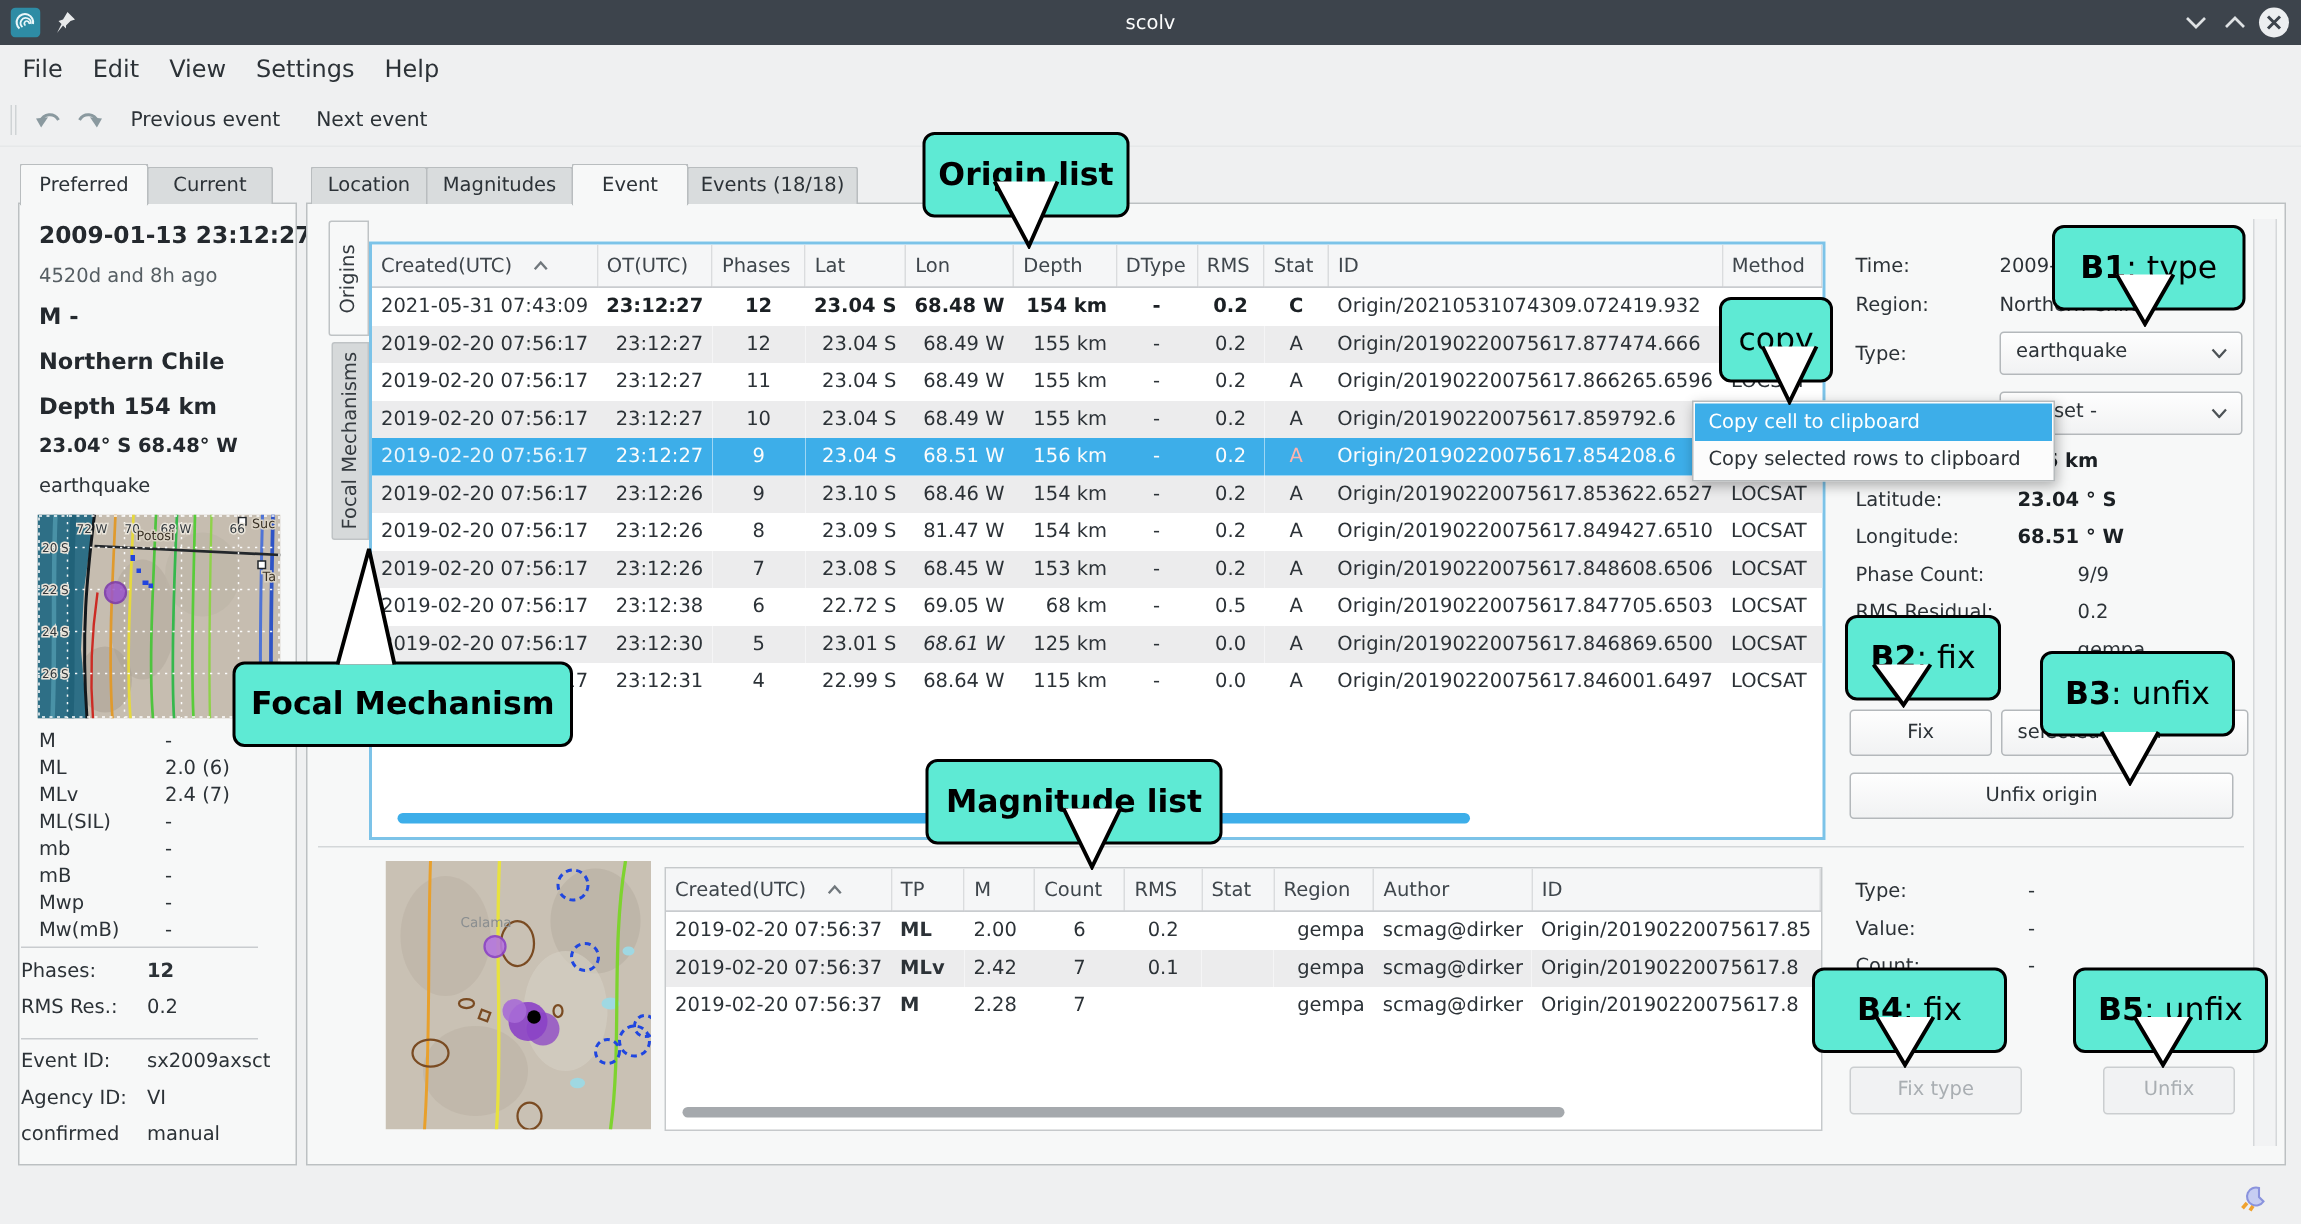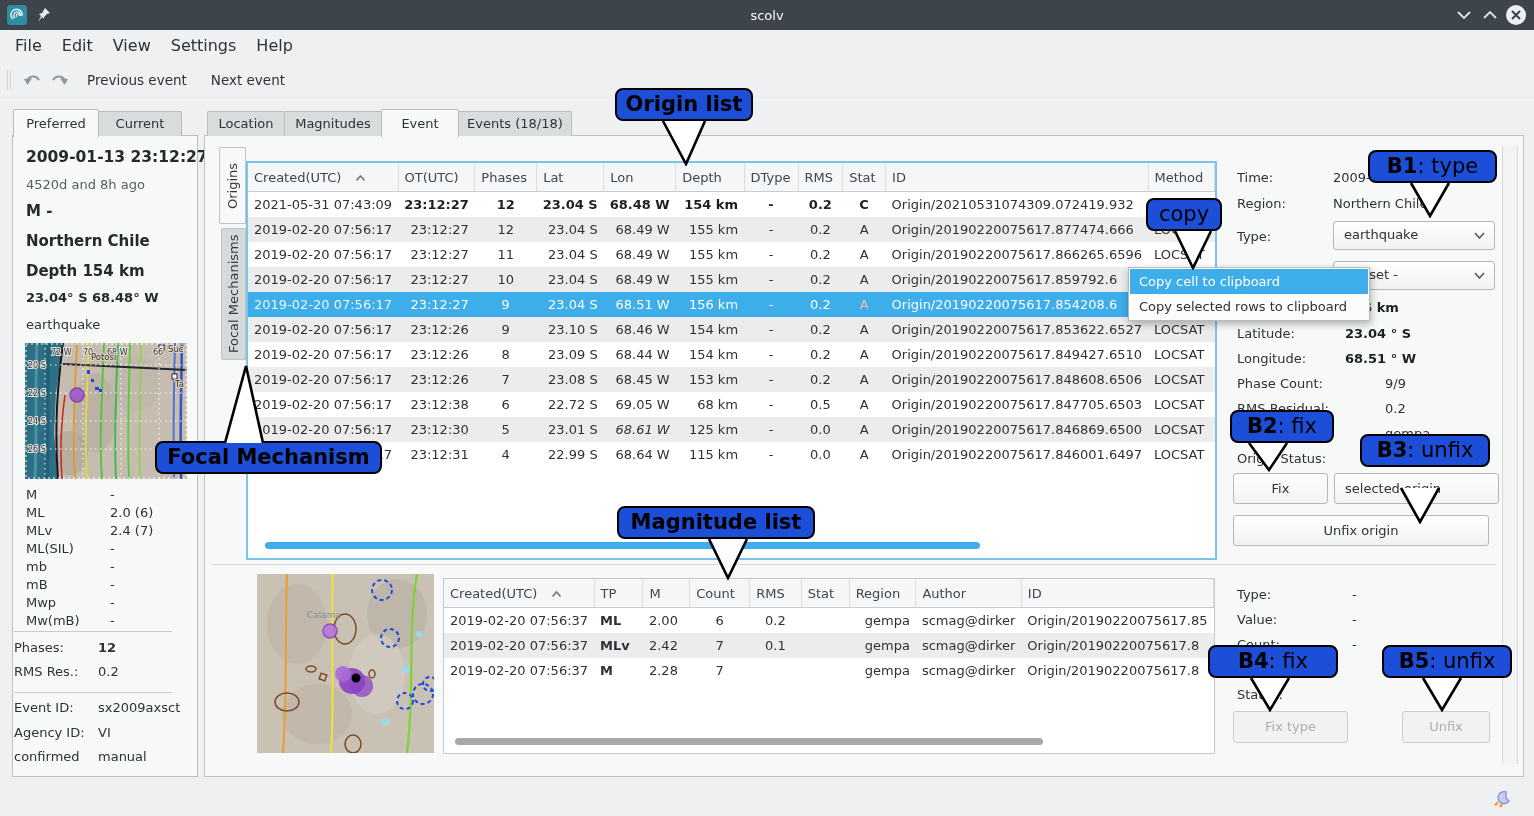--- a/index.html
+++ b/index.html
@@ -80,22 +80,22 @@
   .combo{text-align:left;padding-left:10px;}
   .combo .chev{position:absolute;right:9px;top:10px;}
 
   
   .cmenu{position:absolute;left:1128px;top:267px;width:238px;background:#fcfcfc;border:1px solid #b6babc;
          box-shadow:1px 3px 8px rgba(0,0,0,.3);z-index:60;padding:1px;}
   .cmenu .it{height:25px;line-height:25px;padding:0 9px;font-size:13px;color:#2c3237;white-space:nowrap;overflow:hidden;}
   .cmenu .it.hl{background:#3daee9;color:#ffffff;}
 
   
-  .callout{position:absolute;background:#1d4ed8;border:2.5px solid #000;border-radius:8px;z-index:100;
-           text-align:center;color:#000;font-size:21px;height:29px;line-height:29px;padding:0 4px;white-space:nowrap;}
+  .callout{position:absolute;background:#5eead4;border:2.5px solid #000;border-radius:8px;z-index:100;
+           text-align:center;color:#000;font-size:21px;height:29px;line-height:29px;padding:12px 4px;white-space:nowrap;}
   .callout .tagb{font-weight:800;}
   .callout .reg{font-weight:400;}
   .callout.bold{font-weight:700;}
   .ptr{position:absolute;z-index:101;}
 
   .vtrack{position:absolute;left:1502px;top:146px;width:14px;height:618px;background:#f2f3f4;
           border-left:1px solid #d5d8da;border-right:1px solid #d5d8da;}
   .hline{position:absolute;border-top:1px solid #d4d7d9;}
 </style>
 </head>
@@ -389,21 +389,21 @@
             <td class="col-rms" style="text-align: center;">0.2</td>
             <td class="col-stat stat-a" style="text-align: center;">A</td>
             <td class="col-id" style="text-align: left;">Origin/20190220075617.853622.6527</td>
             <td class="col-method" style="text-align: left;">LOCSAT</td>
           </tr>
           <tr>
             <td class="col-created" style="text-align: left;">2019-02-20 07:56:17</td>
             <td class="col-ot" style="text-align: right;">23:12:26</td>
             <td class="col-phases" style="text-align: center;">8</td>
             <td class="col-lat" style="text-align: right;">23.09 S</td>
-            <td class="col-lon" style="text-align: right;">68.44 W</td>
+            <td class="col-lon" style="text-align: right;">81.47 W</td>
             <td class="col-depth" style="text-align: right;">154 km</td>
             <td class="col-dtype" style="text-align: center;">-</td>
             <td class="col-rms" style="text-align: center;">0.2</td>
             <td class="col-stat stat-a" style="text-align: center;">A</td>
             <td class="col-id" style="text-align: left;">Origin/20190220075617.849427.6510</td>
             <td class="col-method" style="text-align: left;">LOCSAT</td>
           </tr>
           <tr class="alt">
             <td class="col-created" style="text-align: left;">2019-02-20 07:56:17</td>
             <td class="col-ot" style="text-align: right;">23:12:26</td>

